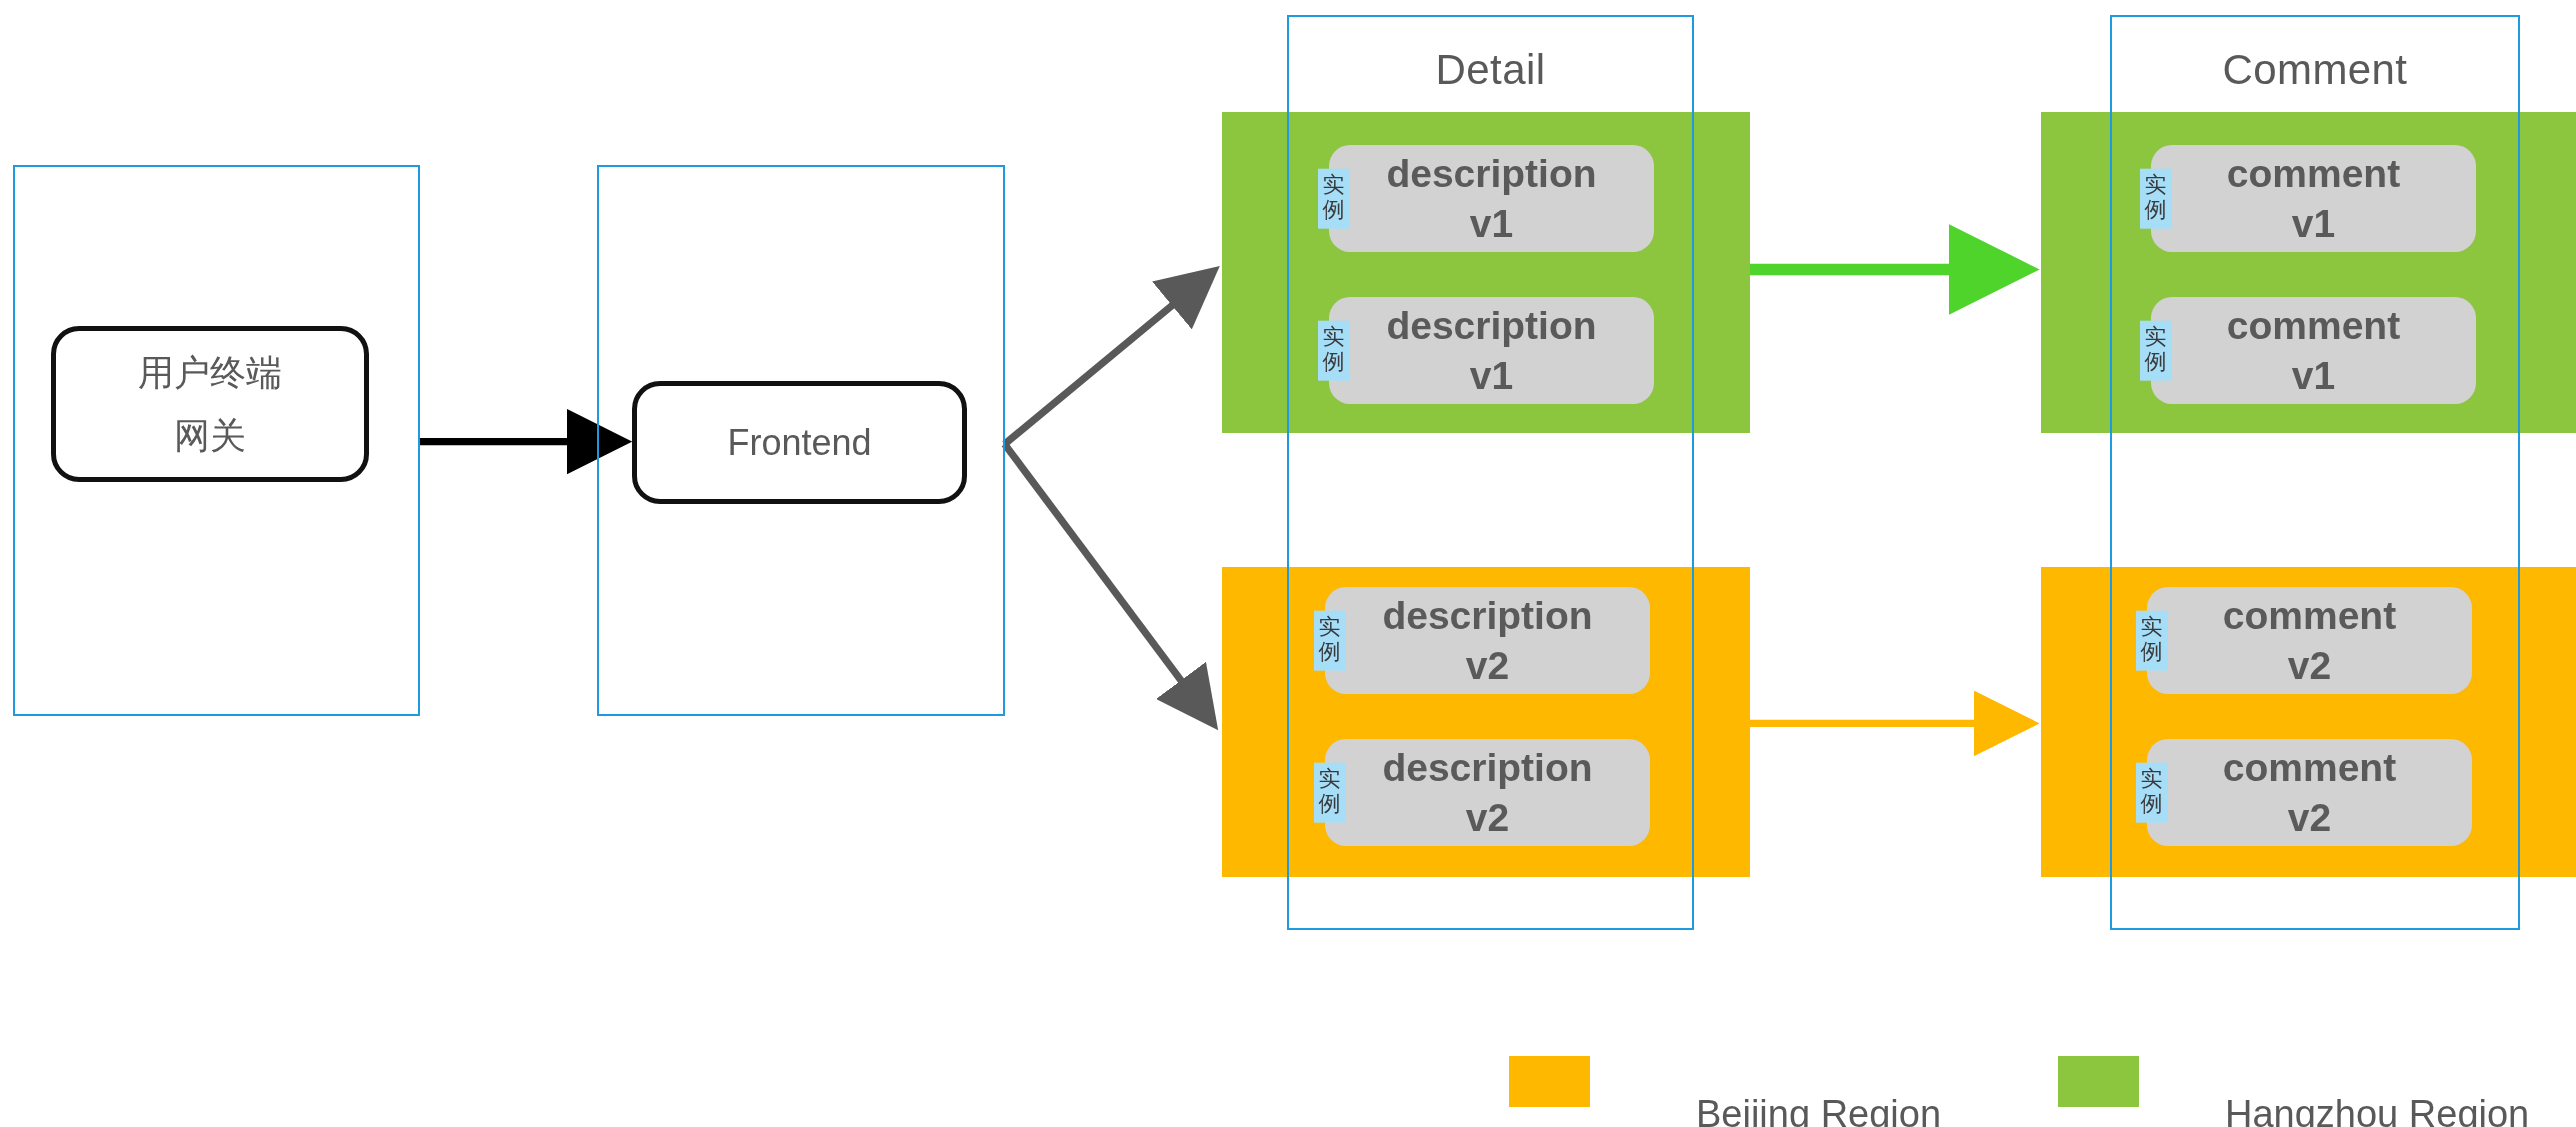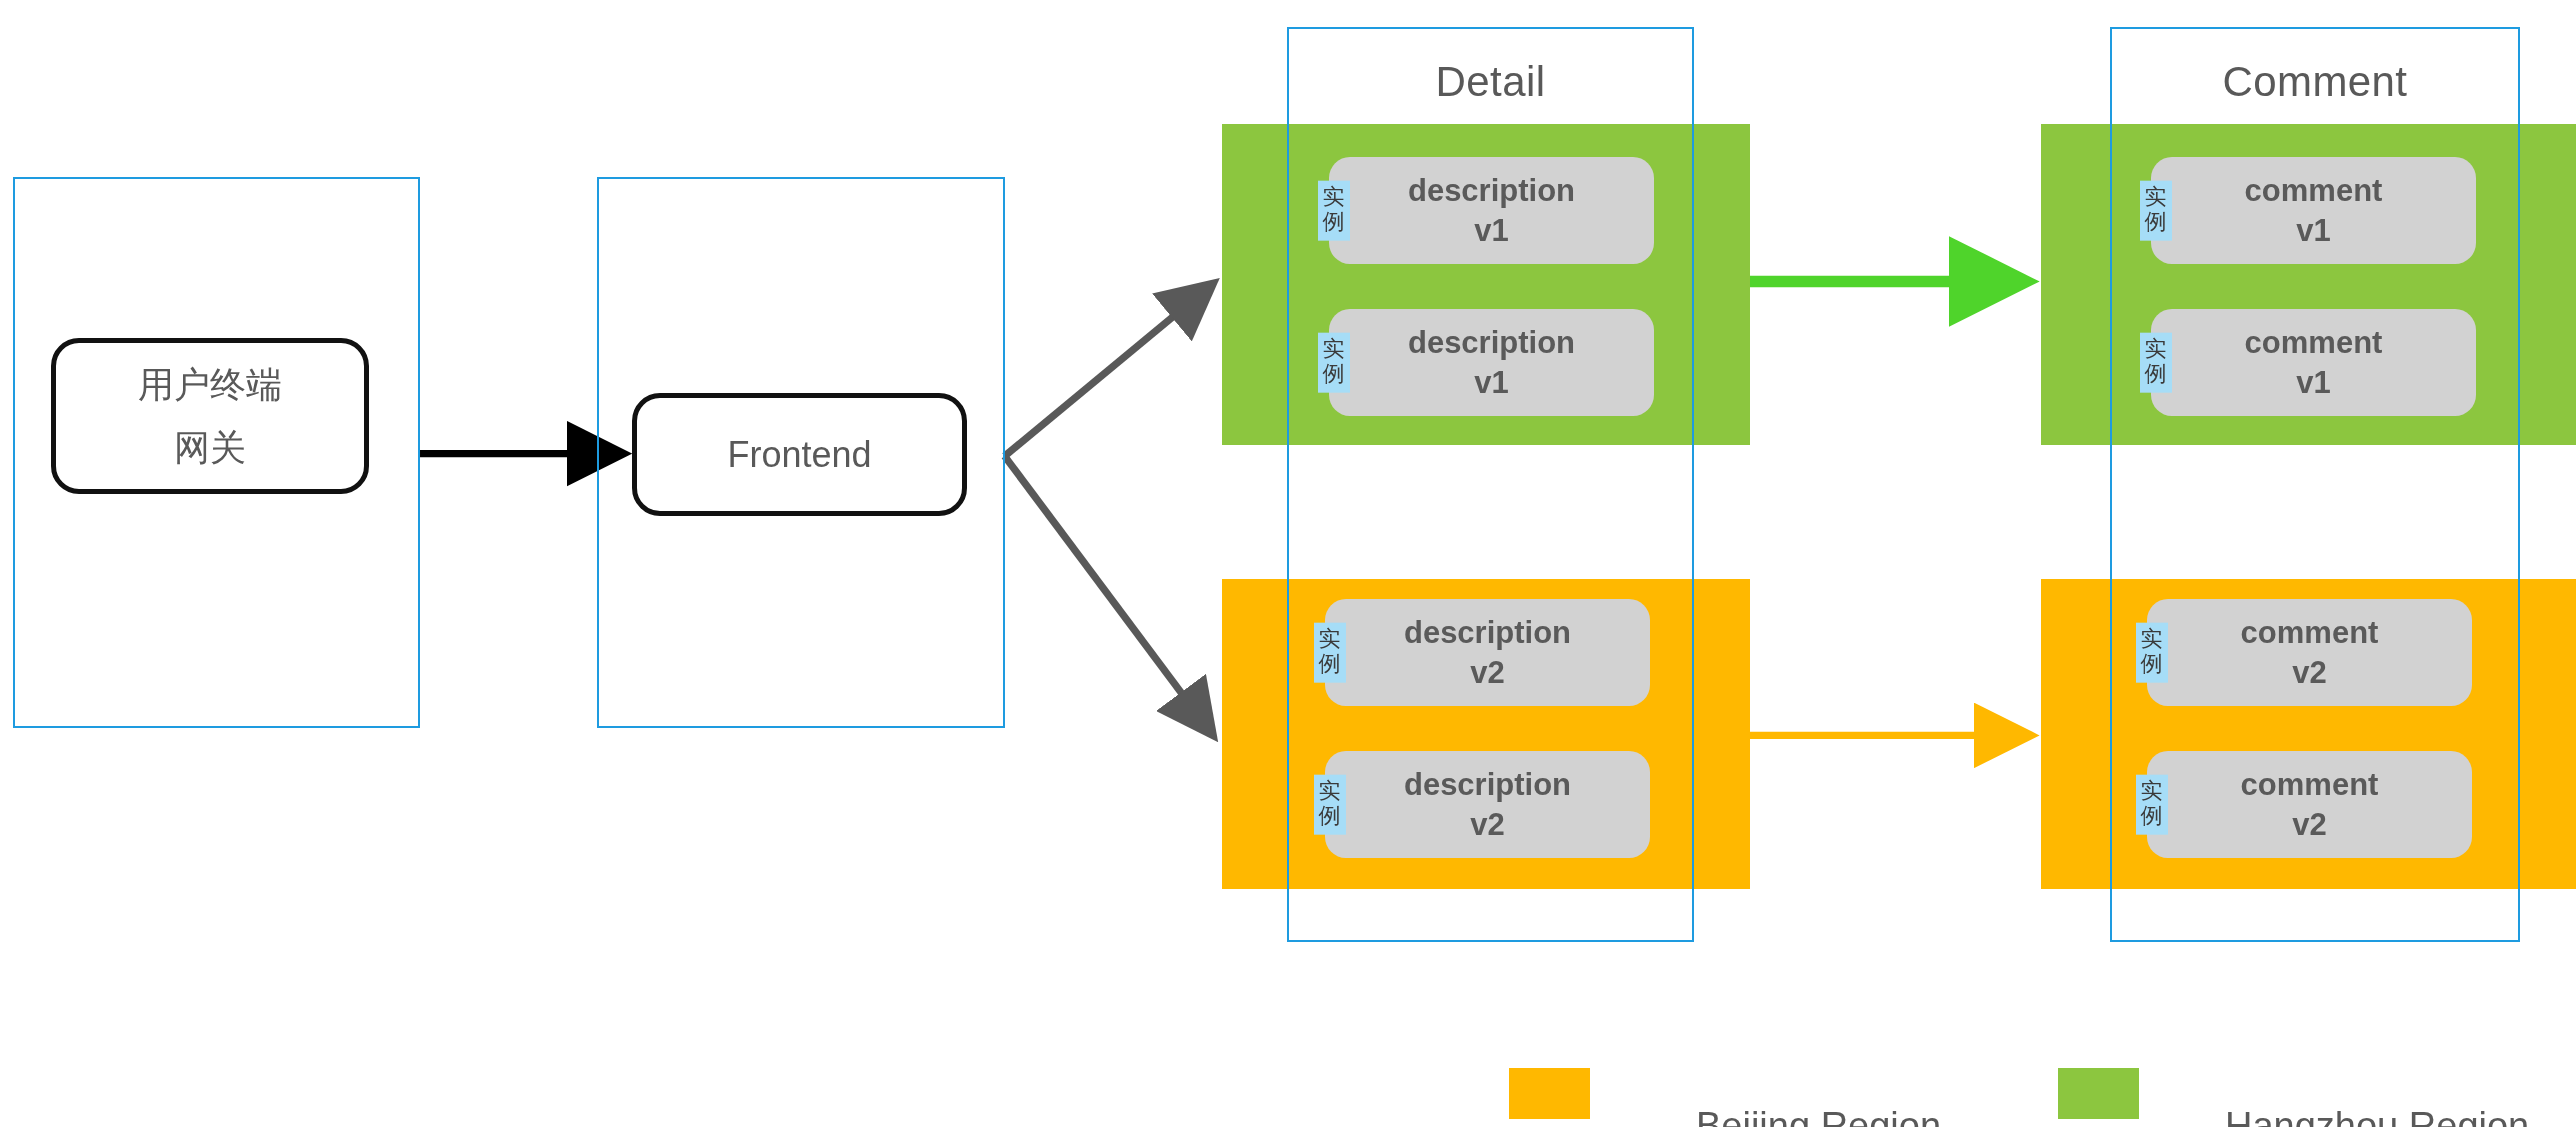--- a/index.html
+++ b/index.html
@@ -2,21 +2,21 @@
 <html style="font-size:13px"><head>
 <meta charset="utf-8">
 <style>
   html,body{margin:0;padding:0;}
   body{
     width:2576px;height:1127px;
     background:#ffffff;
     font-family:"Liberation Sans","DejaVu Sans",sans-serif;
     position:relative;overflow:hidden;
   }
-  .stage{position:absolute;left:0;top:16px;width:2576px;height:871px;border-radius:29px;}
+  .stage{position:absolute;left:0;top:4px;width:2576px;height:871px;border-radius:29px;}
 
   
   .bluebox{
     position:absolute;
     border:2.4px solid #1E9BE0;
     background:transparent;
     box-sizing:border-box;
   }
   .group-title{
     position:absolute;
@@ -56,21 +56,21 @@
     position:absolute;
     background:#D2D2D2;
     border-radius:21px;
     box-sizing:border-box;
     display:flex;
     align-items:center;
     justify-content:center;
   }
   .card-text{
     color:#5A5A5A;
-    font-size:31px;
+    font-size:39px;
     font-weight:700;
     line-height:1.28;
     text-align:center;
     white-space:pre-line;
     pointer-events:none;
   }
   .badge{
     position:absolute;
     left:-11.4px;
     top:50%;

